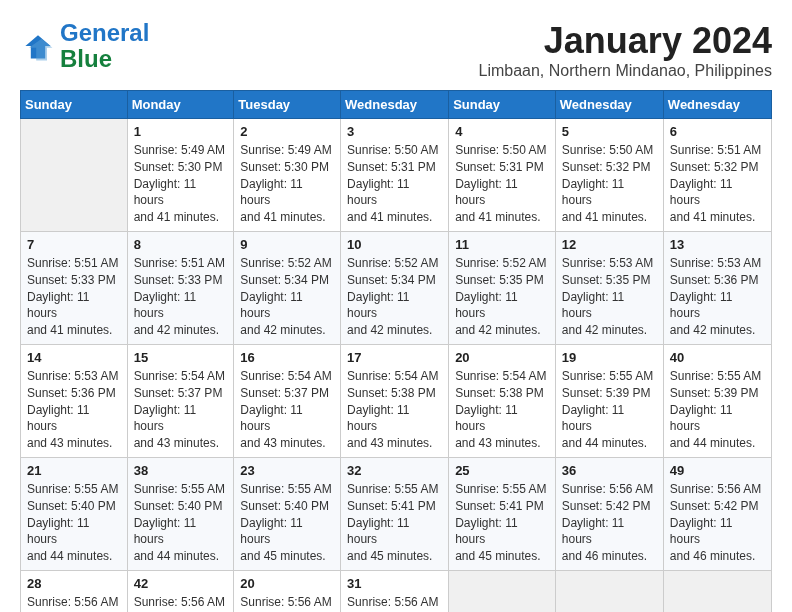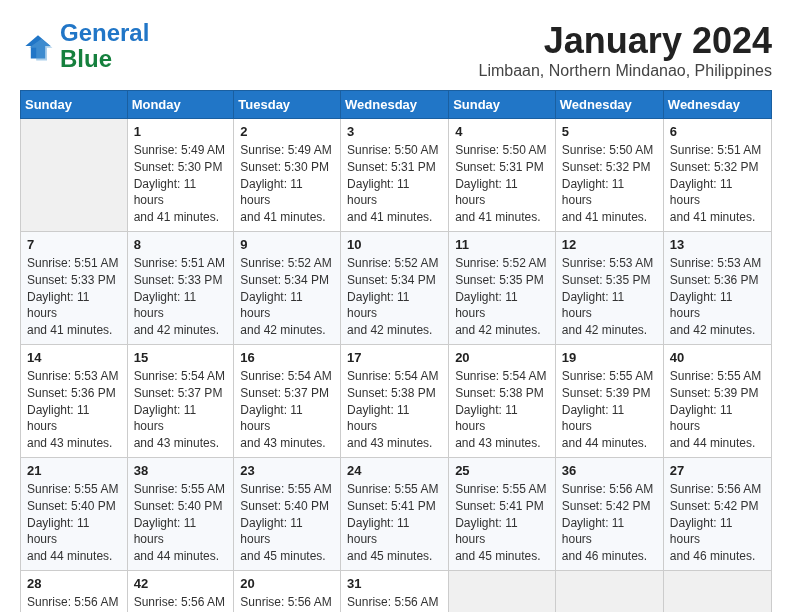--- a/index.html
+++ b/index.html
@@ -284,42 +284,42 @@
 and 44 minutes.</div>
         </td>
         <td>
           <span class="day-number">23</span>
           <div class="day-info" style="white-space: pre-line;">Sunrise: 5:55 AM
 Sunset: 5:40 PM
 Daylight: 11 hours
 and 45 minutes.</div>
         </td>
         <td>
-          <span class="day-number">24</span>
+          <span class="day-number">32</span>
           <div class="day-info" style="white-space: pre-line;">Sunrise: 5:55 AM
 Sunset: 5:41 PM
 Daylight: 11 hours
 and 45 minutes.</div>
         </td>
         <td>
           <span class="day-number">25</span>
           <div class="day-info" style="white-space: pre-line;">Sunrise: 5:55 AM
 Sunset: 5:41 PM
 Daylight: 11 hours
 and 45 minutes.</div>
         </td>
         <td>
           <span class="day-number">36</span>
           <div class="day-info" style="white-space: pre-line;">Sunrise: 5:56 AM
 Sunset: 5:42 PM
 Daylight: 11 hours
 and 46 minutes.</div>
         </td>
         <td>
-          <span class="day-number">27</span>
+          <span class="day-number">49</span>
           <div class="day-info" style="white-space: pre-line;">Sunrise: 5:56 AM
 Sunset: 5:42 PM
 Daylight: 11 hours
 and 46 minutes.</div>
         </td>
       </tr>
       <tr>
         <td>
           <span class="day-number">28</span>
           <div class="day-info" style="white-space: pre-line;">Sunrise: 5:56 AM

